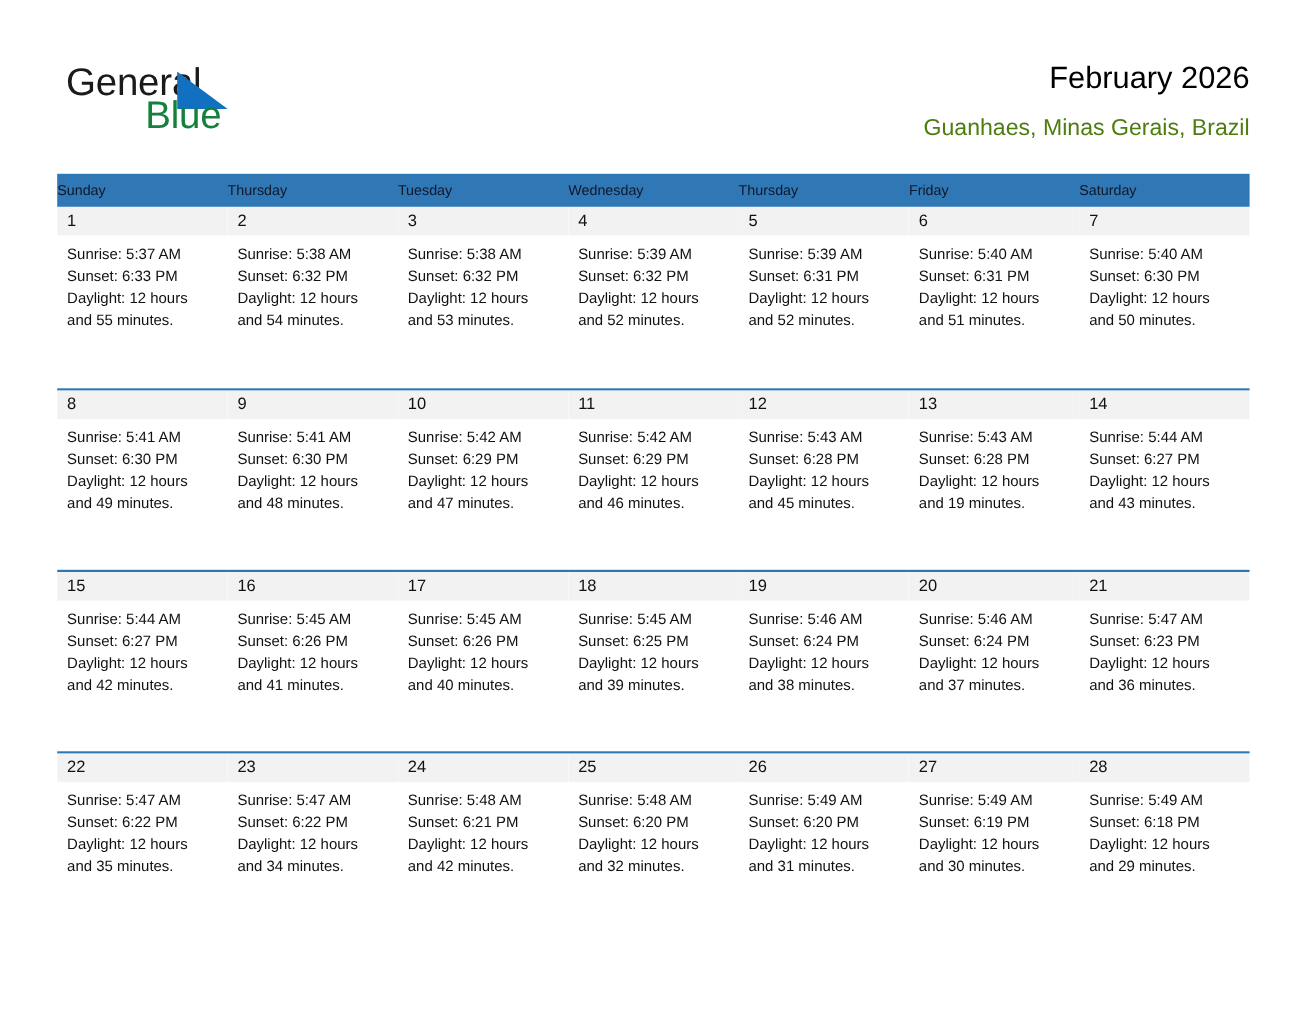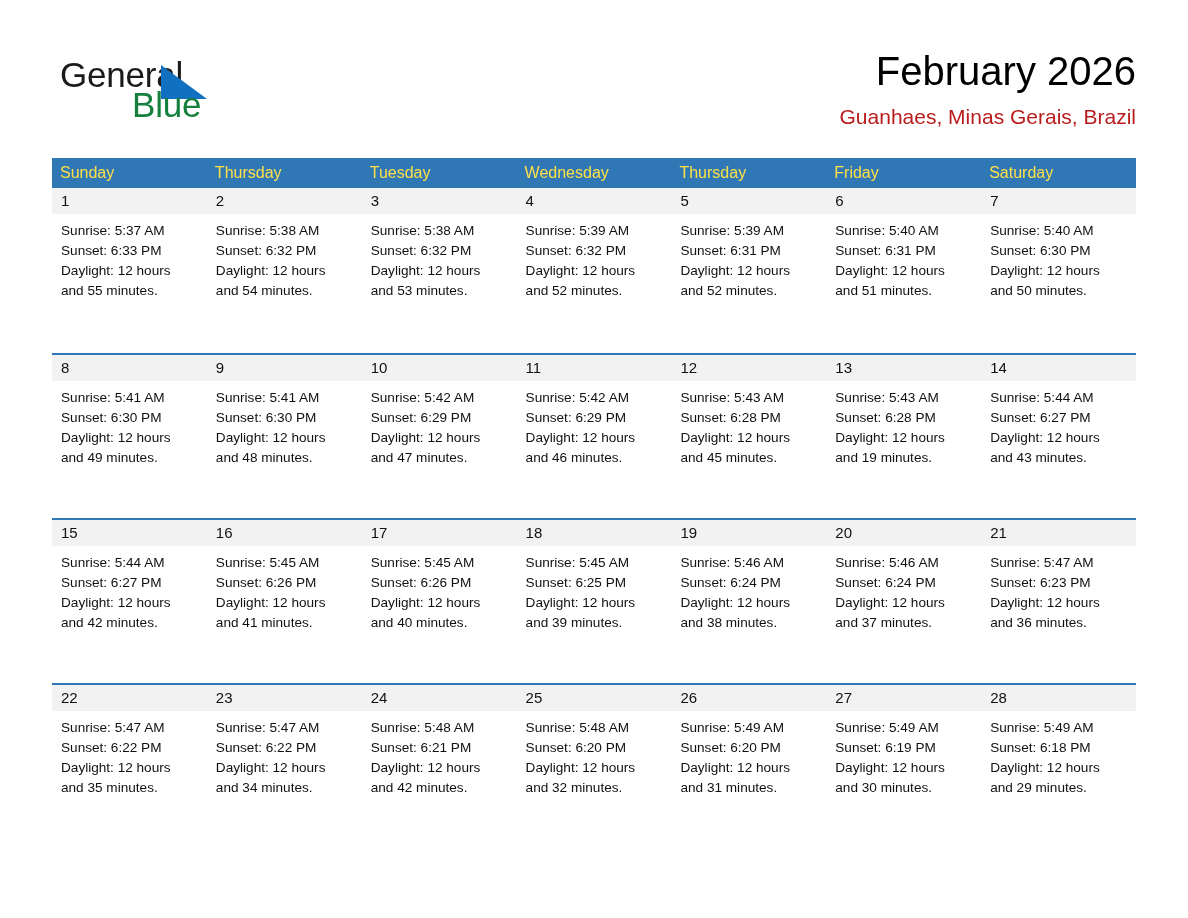--- a/index.html
+++ b/index.html
@@ -66,54 +66,54 @@
     height: 34px;
   }
 
   .title-block {
     position: absolute;
     right: 0px;
     top: 0px;
     text-align: right;
   }
   .cal-title {
-    font-size: 40px;
+    font-size: 28px;
     line-height: 50px;
     font-weight: 400;
     color: #000000;
     white-space: nowrap;
   }
   .cal-subtitle {
     font-size: 21px;
     line-height: 28px;
     font-weight: 400;
-    color: #b91c1c;
+    color: #4d7c0f;
     white-space: nowrap;
     margin-top: 7px;
   }
 
   
   .calendar {
     position: absolute;
     left: 52px;
     top: 158px;
     width: 1084px;
   }
 
   .weekday-row {
     display: flex;
     background: #3077b5;
     height: 30px;
   }
   .weekday-cell {
     flex: 1 1 0;
-    color: #fde047;
-    font-size: 16px;
+    color: #0f172a;
+    font-size: 13px;
     line-height: 30px;
-    padding-left: 8px;
+    padding-left: 0;
     box-sizing: border-box;
     white-space: nowrap;
     overflow: hidden;
   }
 
   .week-row {
     display: flex;
     height: 165px;
     border-top: 2px solid #3077b5;
     box-sizing: border-box;

